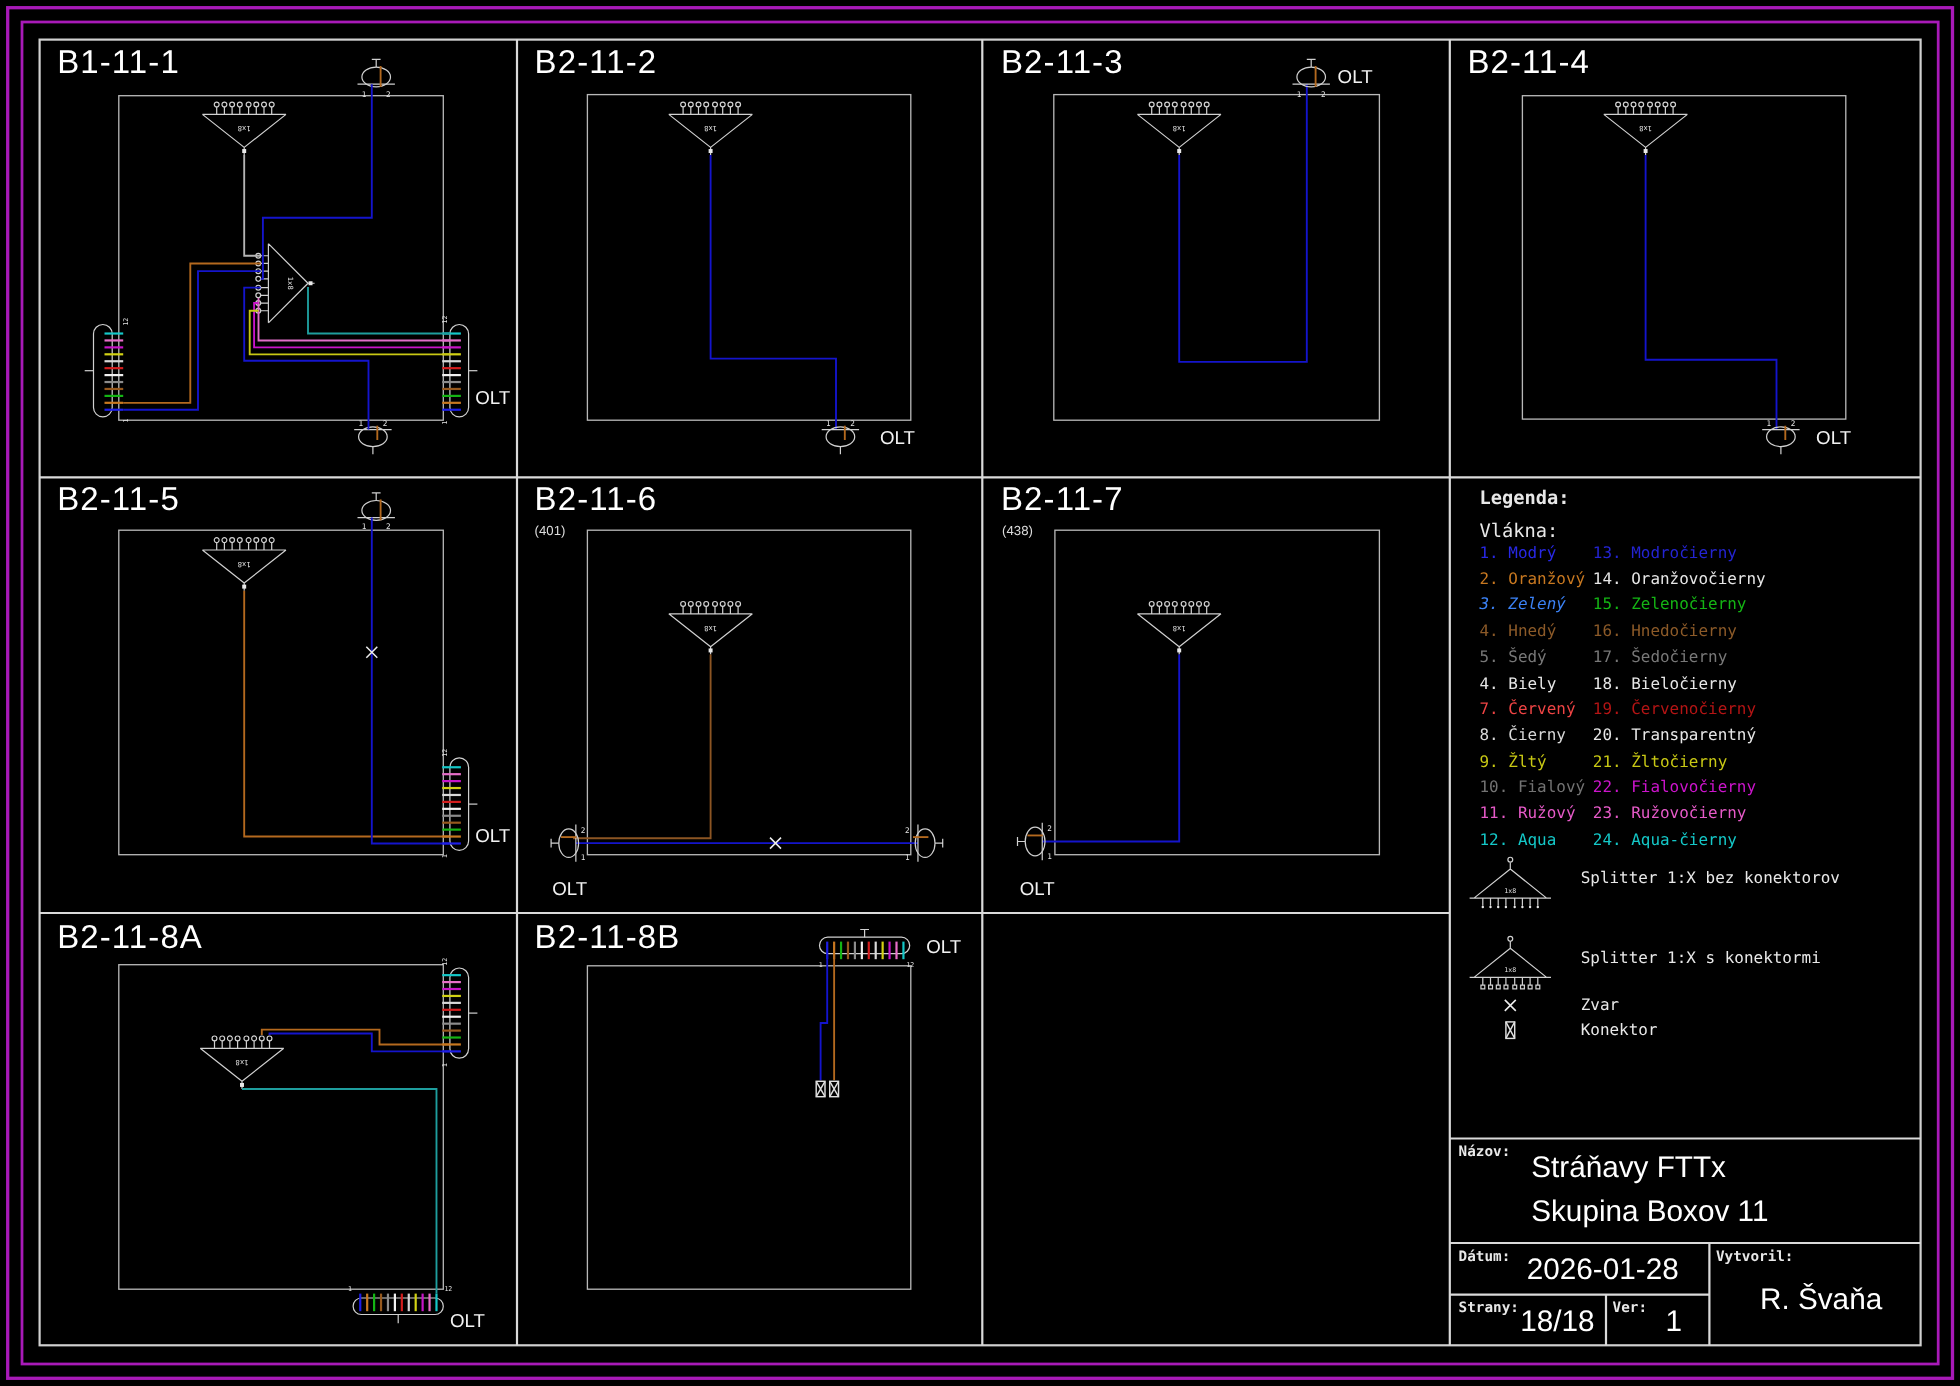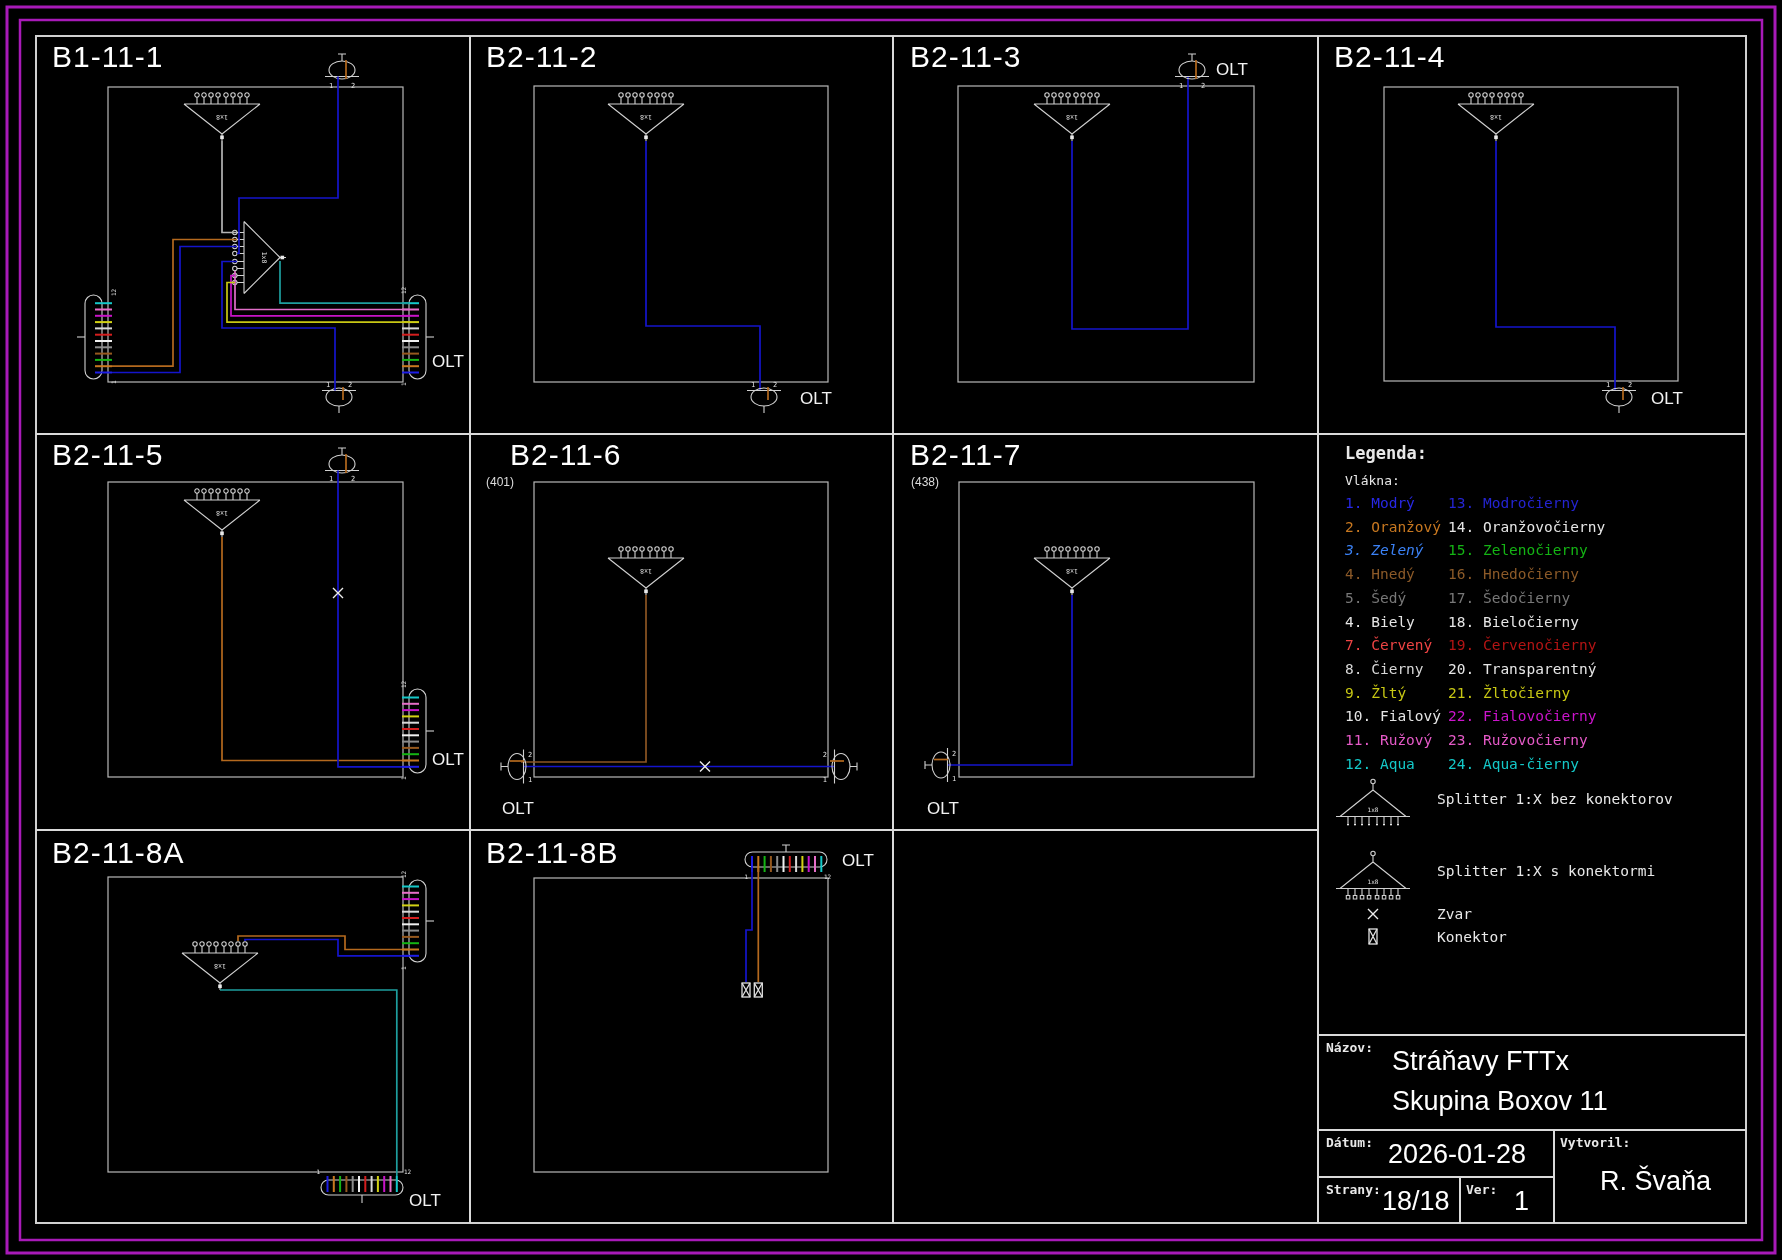--- a/index.html
+++ b/index.html
@@ -15,21 +15,21 @@
   .fib{fill:none;stroke-width:1.7;}
   .tick{stroke-width:2;}
   .zvar{stroke:#ececec;stroke-width:1.4;fill:none;}
   .stxt{fill:#e2e2e2;font-family:"DejaVu Sans Mono",monospace;}
   .t{position:absolute;color:#fff;white-space:nowrap;}
   .ptitle{font-size:30px;letter-spacing:1px;}
   .sub{font-size:12px;color:#dcdcdc;}
   .olt{font-size:17px;color:#f2f2f2;}
   .mono{font-family:"DejaVu Sans Mono",monospace;color:#e8e8e8;}
   .lg-h{font-size:17px;font-weight:bold;}
-  .lg-s{font-size:13px;}
+  .lg-s{font-size:17px;}
   .lg-f{font-size:14.5px;line-height:23.7px;}
   .lg-lab{font-size:14.5px;}
   .tb-lab{font-size:13px;font-weight:bold;}
   .tb-val{font-size:27px;color:#fff;}
   .tb-val-s{font-size:27px;color:#fff;}
 </style>
 </head>
 <body>
 
 <div id="sheet">
@@ -363,21 +363,21 @@
     <rect x="1369" y="929" width="8" height="15" class="w2"></rect>
     <path class="w2" d="M1369 929 L1377 944 M1377 929 L1369 944"></path>
   </g>
 </svg>
 
 <div class="t ptitle" style="left:52px;top:40px;">B1-11-1</div>
 <div class="t ptitle" style="left:486px;top:40px;">B2-11-2</div>
 <div class="t ptitle" style="left:910px;top:40px;">B2-11-3</div>
 <div class="t ptitle" style="left:1334px;top:40px;">B2-11-4</div>
 <div class="t ptitle" style="left:52px;top:438px;">B2-11-5</div>
-<div class="t ptitle" style="left:486px;top:438px;margin-left:24px;">B2-11-6</div>
+<div class="t ptitle" style="left:486px;top:438px;">B2-11-6</div>
 <div class="t ptitle" style="left:910px;top:438px;">B2-11-7</div>
 <div class="t ptitle" style="left:52px;top:836px;">B2-11-8A</div>
 <div class="t ptitle" style="left:486px;top:836px;">B2-11-8B</div>
 
 <div class="t sub" style="left:486px;top:475px;">(401)</div>
 <div class="t sub" style="left:911px;top:475px;">(438)</div>
 
 <div class="t olt" style="left:432px;top:352px;">OLT</div>
 <div class="t olt" style="left:800px;top:389px;">OLT</div>
 <div class="t olt" style="left:1216px;top:60px;">OLT</div>
@@ -393,21 +393,21 @@
 <div style="position:absolute;left:1345px;top:492px;">
   <div class="t mono lg-f" style="position: static; color: rgb(40, 40, 230);">1. Modrý</div>
   <div class="t mono lg-f" style="position: static; color: rgb(200, 120, 32);">2. Oranžový</div>
   <div class="t mono lg-f" style="position: static; color: #3b82f6; font-style: italic;">3. Zelený</div>
   <div class="t mono lg-f" style="position: static; color: rgb(140, 90, 40);">4. Hnedý</div>
   <div class="t mono lg-f" style="position: static; color: rgb(120, 120, 120);">5. Šedý</div>
   <div class="t mono lg-f" style="position: static; color: rgb(230, 230, 230);">4. Biely</div>
   <div class="t mono lg-f" style="position: static; color: #ef4444;">7. Červený</div>
   <div class="t mono lg-f" style="position: static; color: rgb(216, 216, 216);">8. Čierny</div>
   <div class="t mono lg-f" style="position: static; color: rgb(200, 200, 20);">9. Žltý</div>
-  <div class="t mono lg-f" style="position: static; color: #e5e5e5;">10. Fialový</div>
+  <div class="t mono lg-f" style="position: static; color: #737373;">10. Fialový</div>
   <div class="t mono lg-f" style="position: static; color: rgb(230, 90, 200);">11. Ružový</div>
   <div class="t mono lg-f" style="position: static; color: rgb(20, 200, 200);">12. Aqua</div>
 </div>
 <div style="position:absolute;left:1448px;top:492px;">
   <div class="t mono lg-f" style="position: static; color: rgb(36, 36, 210);">13. Modročierny</div>
   <div class="t mono lg-f" style="position: static; color: rgb(230, 230, 230);">14. Oranžovočierny</div>
   <div class="t mono lg-f" style="position: static; color: rgb(20, 180, 20);">15. Zelenočierny</div>
   <div class="t mono lg-f" style="position: static; color: rgb(140, 90, 40);">16. Hnedočierny</div>
   <div class="t mono lg-f" style="position: static; color: rgb(120, 120, 120);">17. Šedočierny</div>
   <div class="t mono lg-f" style="position: static; color: rgb(230, 230, 230);">18. Bieločierny</div>

